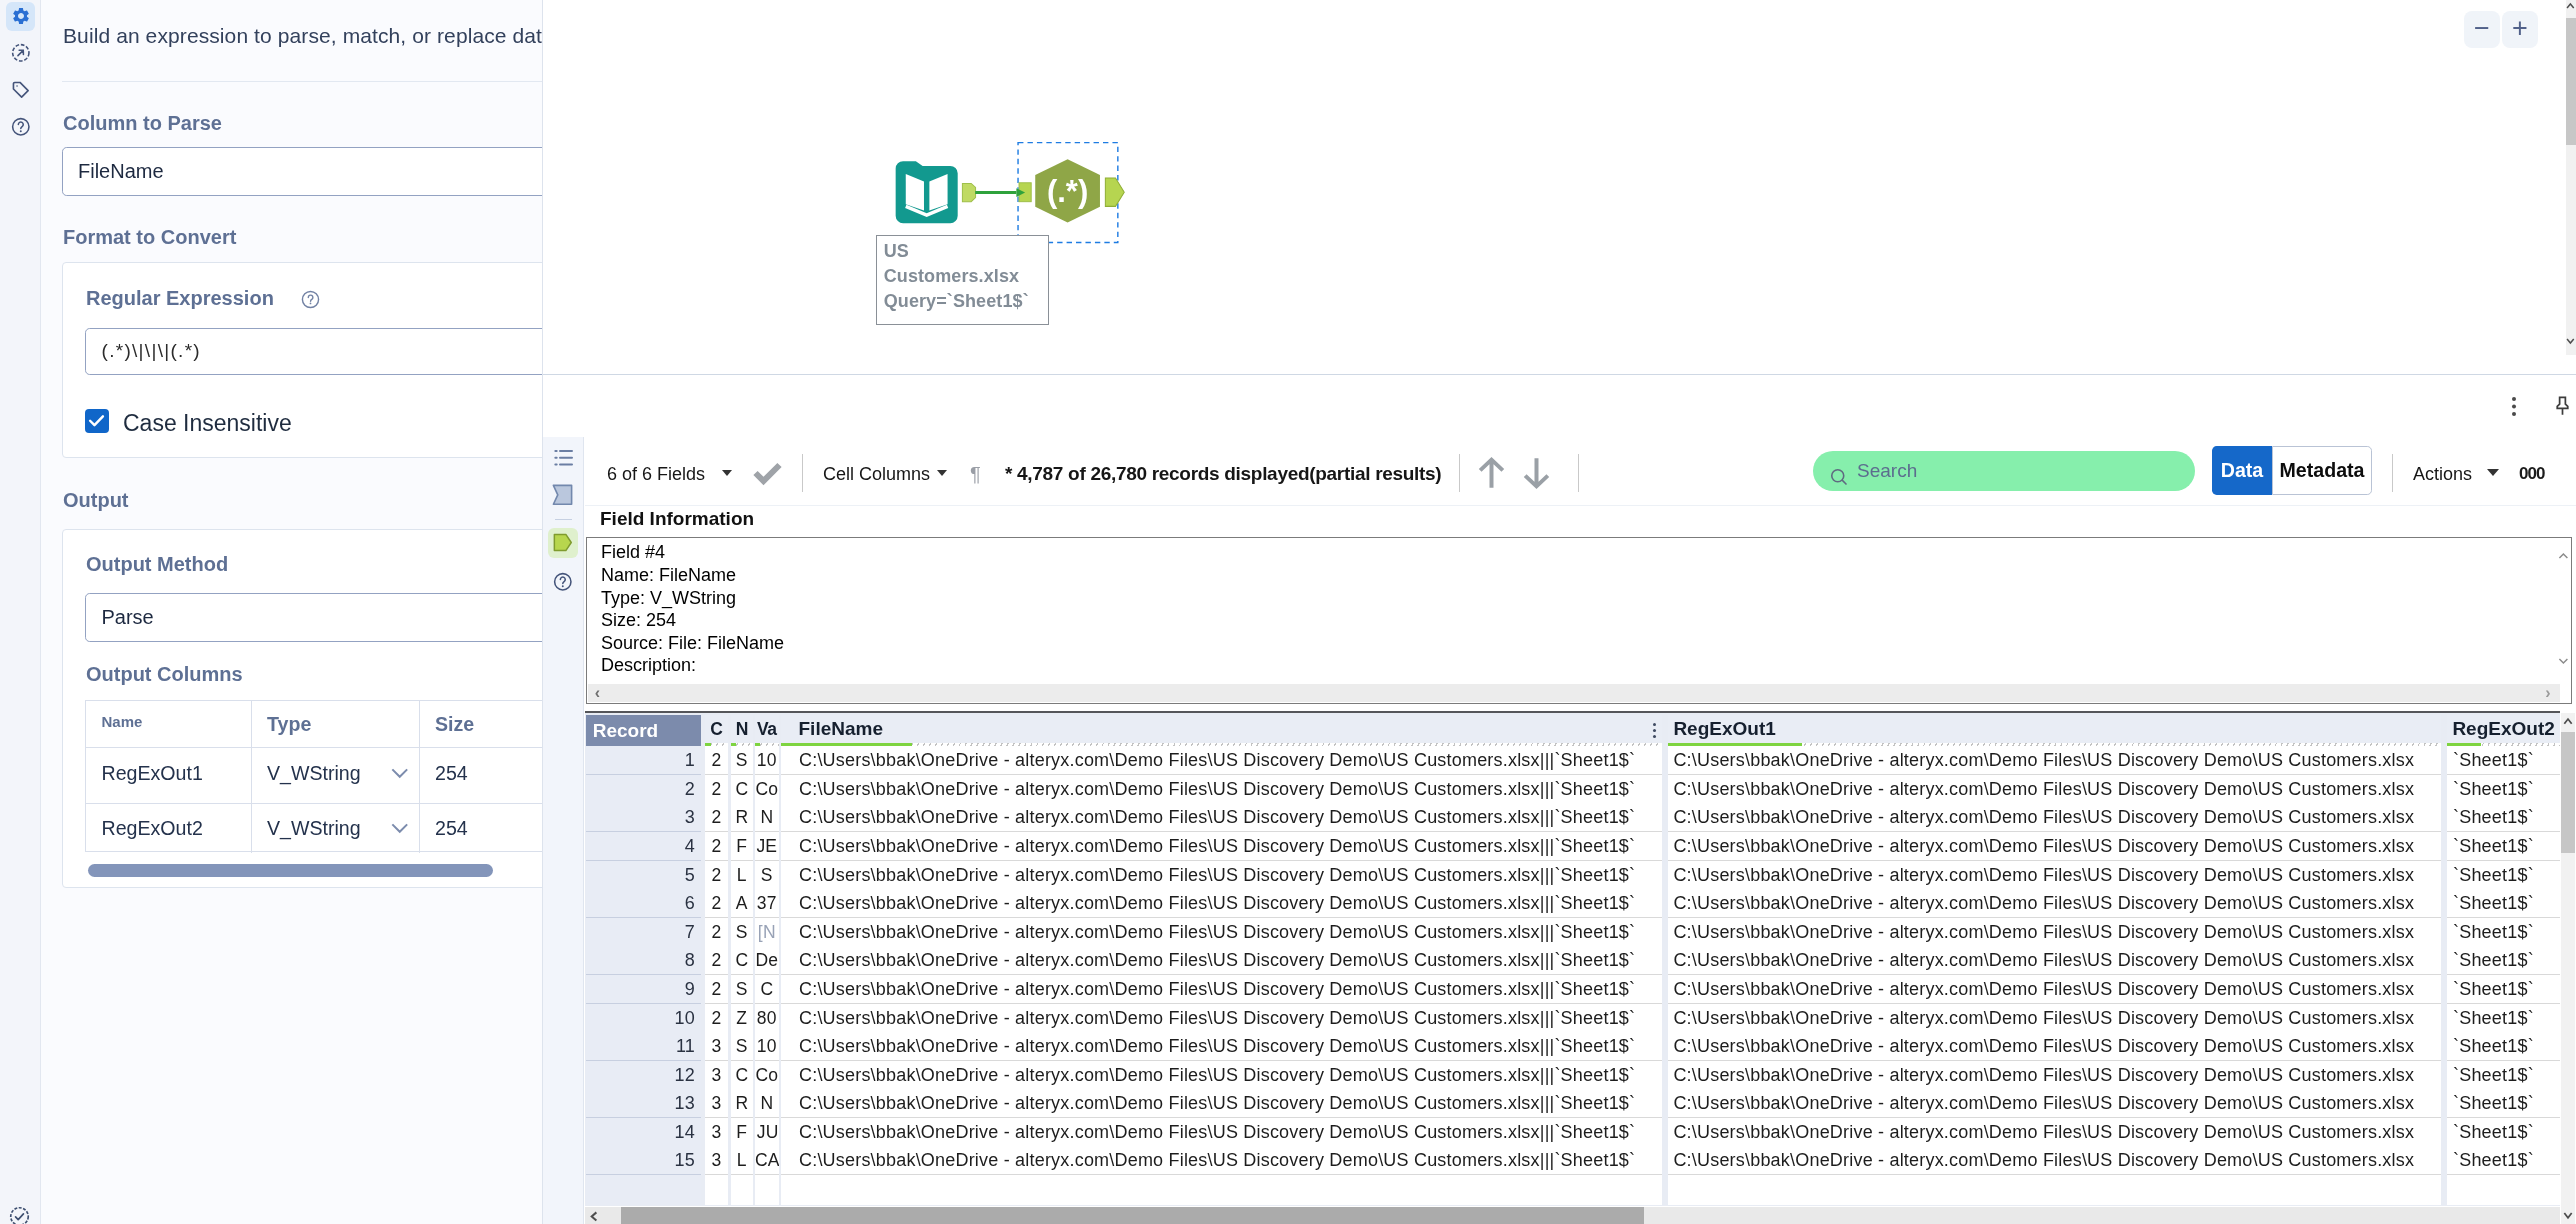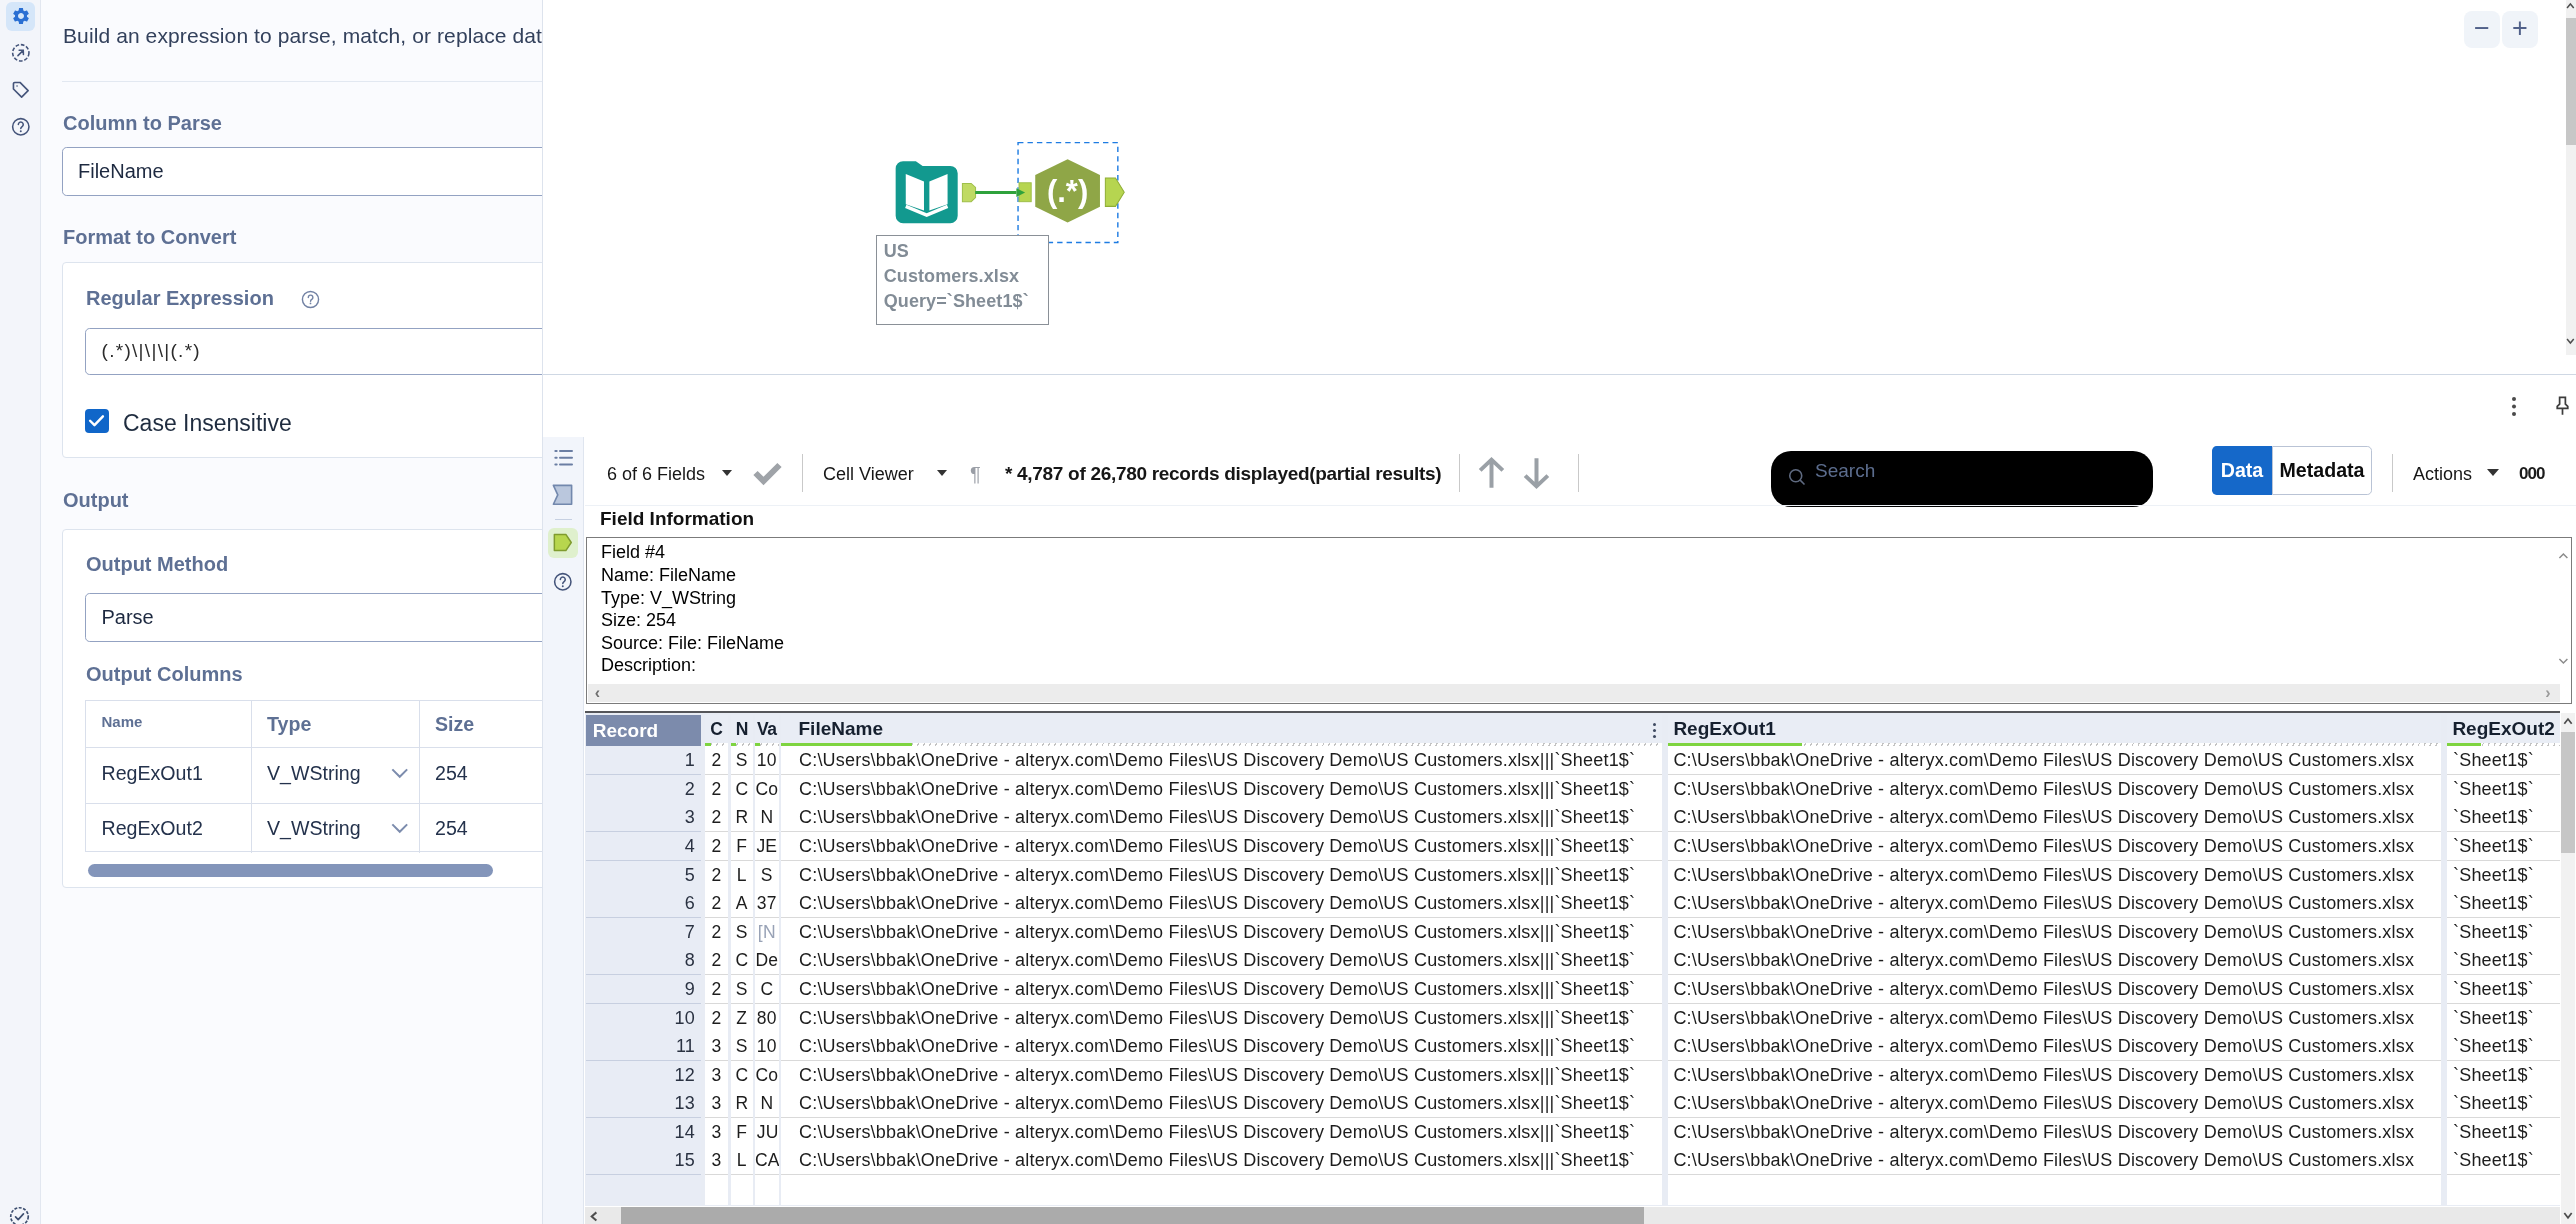--- a/index.html
+++ b/index.html
@@ -21,21 +21,21 @@
 #anno{position:absolute;left:333px;top:235px;width:173px;height:90px;border:1.3px solid #8a9097;background:#fff;
   font-size:18px;font-weight:bold;color:#828c96;letter-spacing:0.1px;line-height:25px;padding:3.4px 0 0 6.7px;white-space:nowrap}
 
 #results{position:absolute;left:543px;top:374px;width:2033px;height:850px;background:#fff;border-top:1px solid #cfd8e4}
 #rtitle{position:absolute;left:0;top:0.7px;width:2033px;height:61px;background:#eff3fa;
   font-size:19px;color:#4b5b7d;line-height:61px;white-space:nowrap}
 #rstrip{position:absolute;left:0;top:62px;width:41px;height:788px;background:#f2f5fb;border-right:1px solid #dfe5ef}
 .tsep{position:absolute;top:79px;width:1.3px;height:38px;background:#c9c9c9}
 .titem{position:absolute;top:80px;height:38px;line-height:38px;font-size:18px;color:#161616;white-space:nowrap}
 .caret{position:absolute;top:95px;width:0;height:0;border-left:5.4px solid transparent;border-right:5.4px solid transparent;border-top:6.7px solid #333}
-#searchbox{position:absolute;left:1228px;top:76px;width:382px;height:56px;border-radius:20px;background:#000000;
+#searchbox{position:absolute;left:1270px;top:76px;width:382px;height:40px;border-radius:20px;background:#86efac;
   color:#5c6d8e;font-size:19px;line-height:40px}
 #databtn{position:absolute;left:1669px;top:71px;width:60px;height:49px;background:#1568c9;border-radius:4.7px 0 0 4.7px;
   color:#fff;font-size:19.6px;font-weight:600;text-align:center;line-height:49px}
 #metabtn{position:absolute;left:1729px;top:71px;width:100px;height:49px;background:#fff;border:1px solid #b9c3d5;
   border-radius:0 4.7px 4.7px 0;color:#0d0d0d;font-size:19.6px;font-weight:bold;text-align:center;line-height:47px}
 #fieldinfo{position:absolute;left:43px;top:162px;width:1986px;height:167px;border:1.3px solid #7b7b7b;background:#fff;
   font-size:18px;color:#000;line-height:22.6px;padding:3.4px 0 0 14px}
 #fiscroll{position:absolute;left:1px;bottom:1px;width:1972px;height:18px;background:#ececec;color:#6f6f6f;
   font-size:16px;font-weight:bold;line-height:17.5px}
 
@@ -192,21 +192,21 @@
       <circle cx="12" cy="17.5" r="1.2" fill="#44547a" stroke="none"></circle>
     </svg>
   </div>
 
   <div class="titem" style="left:64px">6 of 6 Fields</div>
   <div class="caret" style="left:179px"></div>
   <svg style="left:209px;top:86px" width="31" height="24" viewBox="0 0 46 36" fill="none" stroke="#9fa3a8" stroke-width="9">
     <path d="M5 18 L17 30 L41 6"></path>
   </svg>
   <div class="tsep" style="left:259px"></div>
-  <div class="titem" style="left:280px">Cell Viewer</div>
+  <div class="titem" style="left:280px">Cell Columns</div>
   <div class="caret" style="left:394px"></div>
   <div class="titem" style="left:427px;color:#9a9ea6;font-size:20px">¶</div>
   <div class="titem" style="left:462px;font-weight:bold;font-size:19px;letter-spacing:-0.3px">* 4,787 of 26,780 records displayed(partial results)</div>
   <div class="tsep" style="left:916px"></div>
   <svg style="left:933px;top:82px" width="31" height="32" viewBox="0 0 46 48" fill="none" stroke="#9aa0a6" stroke-width="6">
     <path d="M23 46 V6 M6 20 L23 4 L40 20"></path>
   </svg>
   <svg style="left:978px;top:82px" width="31" height="32" viewBox="0 0 46 48" fill="none" stroke="#9aa0a6" stroke-width="6">
     <path d="M23 2 V42 M6 28 L23 44 L40 28"></path>
   </svg>

